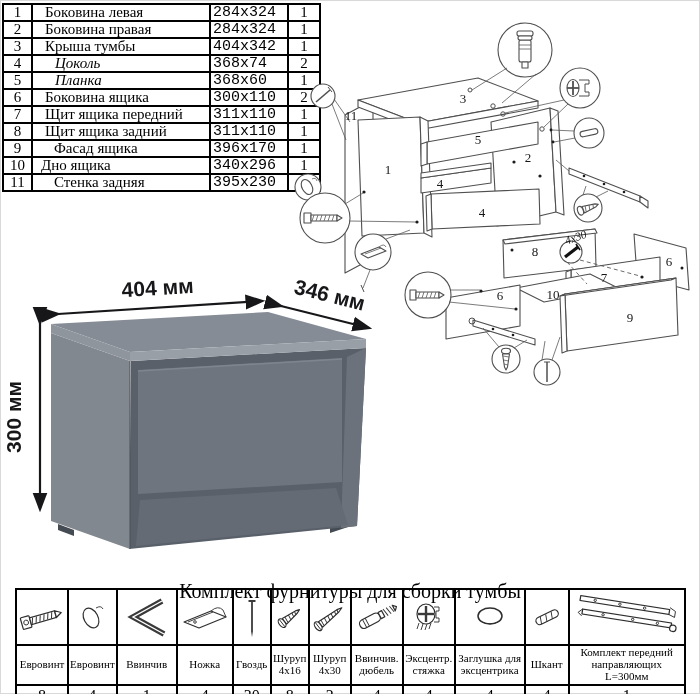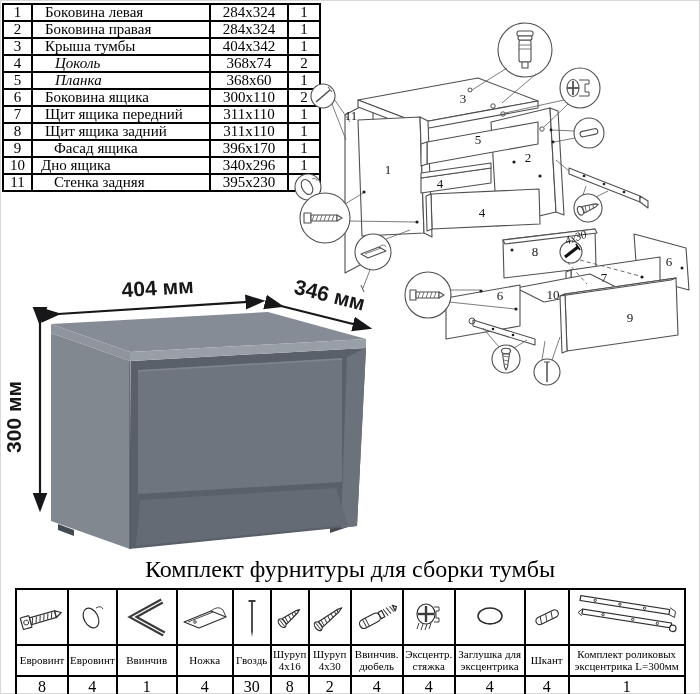--- a/index.html
+++ b/index.html
@@ -12,43 +12,43 @@
   .parts-table{
     position:absolute;left:2px;top:3px;border-collapse:collapse;
     table-layout:fixed;font-size:15px;color:#000;
   }
   .parts-table td{
     border:2px solid #000;height:15px;line-height:15px;
     padding:0 2px;white-space:nowrap;overflow:hidden;
   }
   .parts-table td.c-num{width:23px;text-align:center;}
   .parts-table td.c-name{width:152px;text-align:left;padding-left:12px;}
-  .parts-table td.c-size{width:72px;text-align:center;}
+  .parts-table td.c-size{width:72px;text-align:left;font-family:Liberation Mono, monospace;}
   .parts-table td.c-qty{width:26px;text-align:center;}
   .parts-table td.ind-a{padding-left:22px;font-style:italic;}
   .parts-table td.ind-b{padding-left:21px;}
   .parts-table td.ind-c{padding-left:8px;margin-left:28px;}
   
   .diagram{position:absolute;left:288px;top:0;}
   .diagram .ln{stroke:#4f4f4f;stroke-width:1.1;fill:#ffffff;stroke-linejoin:round;}
   .diagram .wire{stroke:#4f4f4f;stroke-width:1;fill:none;}
   .diagram .thin{stroke:#5a5a5a;stroke-width:.8;fill:none;}
   .diagram .dash{stroke:#5a5a5a;stroke-width:.9;fill:none;stroke-dasharray:4 3;}
   .diagram .dot{fill:#1b1b1b;}
   .diagram text{font-family:"Liberation Serif",serif;font-size:13px;fill:#161616;}
   .diagram .note{font-size:11.5px;font-style:italic;}
   
   .product{position:absolute;left:0;top:278px;}
   .product .dim{font-family:"Liberation Sans",sans-serif;font-weight:bold;
     font-size:21px;fill:#17171a;}
   .product .arrow{stroke:#17171a;stroke-width:2.2;fill:none;}
   
   .hw-title{
-    position:absolute;left:0;top:556px;width:700px;text-align:center;
-    font-size:24px;color:#000;
+    position:absolute;left:0;top:580px;width:700px;text-align:center;
+    font-size:20px;color:#000;
   }
   .hw-table{
     position:absolute;left:15px;top:588px;border-collapse:collapse;
     table-layout:fixed;color:#000;
   }
   .hw-table td{border:2px solid #000;text-align:center;vertical-align:middle;padding:0;}
   .hw-table .r-icon td{height:54px;}
   .hw-table .r-label td{height:27px;font-size:11px;line-height:1.08;padding:1px 1px;}
   .hw-table .r-qty td{height:19px;font-size:16px;line-height:19px;}
   .hw-icon{display:block;margin:0 auto;}
@@ -535,21 +535,21 @@
     <td>Евровинт</td>
     <td>Ввинчив</td>
     <td>Ножка</td>
     <td>Гвоздь</td>
     <td>Шуруп 4x16</td>
     <td>Шуруп 4x30</td>
     <td>Ввинчив. дюбель</td>
     <td>Эксцентр. стяжка</td>
     <td>Заглушка для эксцентрика</td>
     <td>Шкант</td>
-    <td>Комплект роликовых эксцентрика L=300мм</td>
+    <td>Комплект передний направляющих L=300мм</td>
   </tr>
   <tr class="r-qty">
     <td>8</td>
     <td>4</td>
     <td>1</td>
     <td>4</td>
     <td>30</td>
     <td>8</td>
     <td>2</td>
     <td>4</td>

